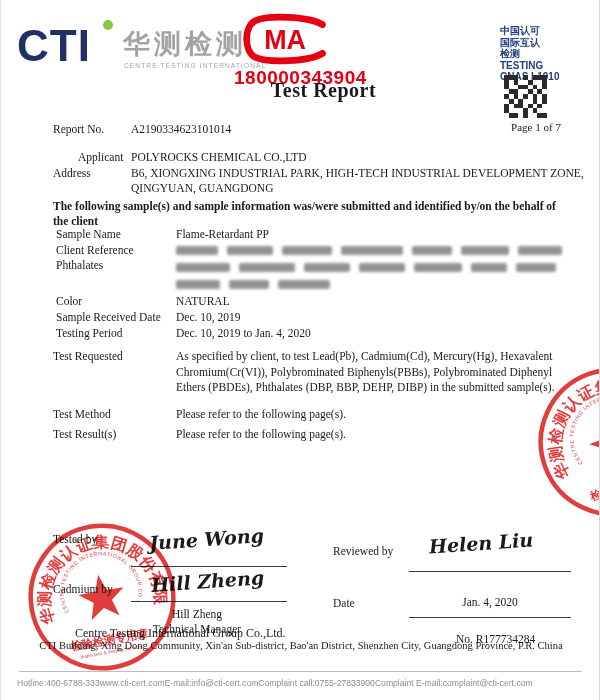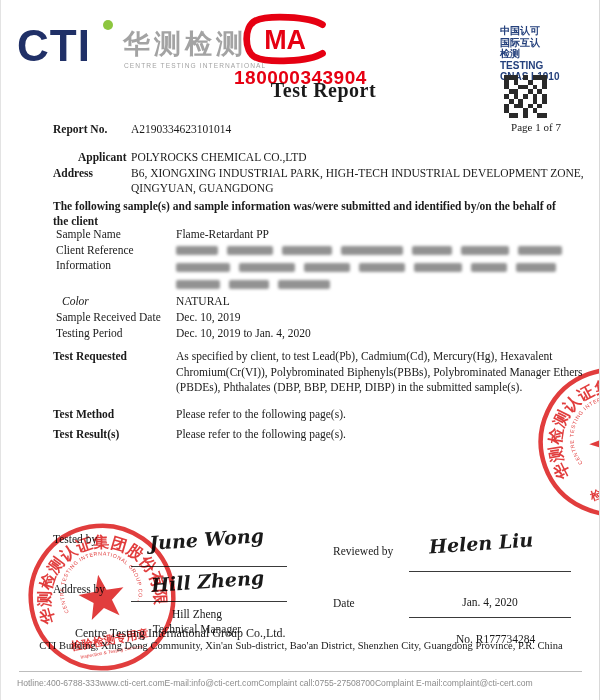--- a/index.html
+++ b/index.html
@@ -34,21 +34,21 @@
   .cnas-box{left:408px;top:20px;width:86px;height:48px;}
   .cnas-text{left:499px;top:17px;font-family:"Liberation Sans",sans-serif;font-weight:700;
              font-size:10px;line-height:11.5px;color:#24407c;margin-top:8px;}
   .cnas-text .cjk{font-family:sans-serif;}
 
   .qr{left:503px;top:75px;width:43px;height:43px;}
   .page-label{left:495px;top:121px;width:80px;text-align:center;font-size:11px;}
 
   
   .row{position:absolute;font-size:11.5px;line-height:14px;}
-  .lbl{font-weight:700;}
+  .lbl{font-weight:400;}
   .lbl-plain{font-weight:400;}
   .statement{left:52px;top:199px;width:505px;font-weight:700;font-size:11.5px;line-height:15px;}
   .redact{position:absolute;display:flex;gap:9px;}
   .redact span{display:inline-block;height:9px;background:#929292;border-radius:2px;filter:blur(1.6px);}
 
   .para{position:absolute;font-size:11.5px;line-height:15.5px;}
 
   
   .sig{position:absolute;font-family:"DejaVu Serif",serif;font-style:italic;font-weight:700;
        font-size:19px;transform:rotate(-4deg);white-space:nowrap;}
@@ -158,21 +158,21 @@
   <div class="row lbl" style="left:52px;top:166px;">Address</div>
   <div class="row" style="left:130px;top:166px;">B6, XIONGXING INDUSTRIAL PARK, HIGH-TECH INDUSTRIAL DEVELOPMENT ZONE,</div>
   <div class="row" style="left:130px;top:181px;">QINGYUAN, GUANGDONG</div>
 
   <div class="abs statement">The following sample(s) and sample information was/were submitted and identified by/on the behalf of the client</div>
 
   <div class="row lbl-plain" style="left:55px;top:227px;">Sample Name</div>
   <div class="row" style="left:175px;top:227px;">Flame-Retardant PP</div>
 
   <div class="row lbl-plain" style="left:55px;top:243px;">Client Reference</div>
-  <div class="row lbl-plain" style="left:55px;top:258px;">Information</div>
+  <div class="row lbl-plain" style="left:55px;top:258px;">Phthalates</div>
 
   <div class="redact" style="left:175px;top:246px;">
     <span style="width:42px"></span>
       <span style="width:46px"></span>
       <span style="width:50px"></span>
       <span style="width:62px"></span>
       <span style="width:40px"></span>
       <span style="width:48px"></span>
       <span style="width:44px"></span>
   </div>
@@ -184,43 +184,43 @@
       <span style="width:48px"></span>
       <span style="width:36px"></span>
       <span style="width:40px"></span>
   </div>
   <div class="redact" style="left:175px;top:280px;">
     <span style="width:44px"></span>
       <span style="width:40px"></span>
       <span style="width:52px"></span>
   </div>
 
-  <div class="row lbl-plain" style="left:61px;top:294px;font-style:italic;">Color</div>
+  <div class="row lbl-plain" style="left:55px;top:294px;">Color</div>
   <div class="row" style="left:175px;top:294px;">NATURAL</div>
 
   <div class="row lbl-plain" style="left:55px;top:310px;">Sample Received Date</div>
   <div class="row" style="left:175px;top:310px;">Dec. 10, 2019</div>
 
   <div class="row lbl-plain" style="left:55px;top:326px;">Testing Period</div>
   <div class="row" style="left:175px;top:326px;">Dec. 10, 2019 to Jan. 4, 2020</div>
 
   <div class="row lbl" style="left:52px;top:349px;">Test Requested</div>
-  <div class="para" style="left:175px;top:349px;width:408px;">As specified by client, to test Lead(Pb), Cadmium(Cd), Mercury(Hg), Hexavalent Chromium(Cr(VI)), Polybrominated Biphenyls(PBBs), Polybrominated Manager Ethers (PBDEs), Phthalates (DBP, BBP, DEHP, DIBP) in the submitted sample(s).</div>
+  <div class="para" style="left:175px;top:349px;width:408px;">As specified by client, to test Lead(Pb), Cadmium(Cd), Mercury(Hg), Hexavalent Chromium(Cr(VI)), Polybrominated Biphenyls(PBBs), Polybrominated Diphenyl Ethers (PBDEs), Phthalates (DBP, BBP, DEHP, DIBP) in the submitted sample(s).</div>
 
   <div class="row lbl" style="left:52px;top:407px;">Test Method</div>
   <div class="row" style="left:175px;top:407px;">Please refer to the following page(s).</div>
 
   <div class="row lbl" style="left:52px;top:427px;">Test Result(s)</div>
   <div class="row" style="left:175px;top:427px;">Please refer to the following page(s).</div>
 
   <div class="row" style="left:52px;top:532px;">Tested by</div>
   <div class="sig" style="left:148px;top:528px;">June Wong</div>
   <div class="sigline" style="left:130px;top:566px;width:156px;"></div>
 
-  <div class="row" style="left:52px;top:582px;">Address by</div>
+  <div class="row" style="left:52px;top:582px;">Cadmium by</div>
   <div class="sig" style="left:150px;top:570px;">Hill Zheng</div>
   <div class="sigline" style="left:130px;top:601px;width:156px;"></div>
 
   <div class="row center-txt" style="left:118px;top:607px;width:156px;">Hill Zheng</div>
   <div class="row center-txt" style="left:118px;top:622px;width:156px;">Technical Manager</div>
 
   <div class="row" style="left:332px;top:544px;">Reviewed by</div>
   <div class="sig" style="left:428px;top:532px;">Helen Liu</div>
   <div class="sigline" style="left:408px;top:571px;width:162px;"></div>
 
@@ -230,21 +230,21 @@
 
   <div class="row" style="left:455px;top:632px;">No.  R177734284</div>
 
   <div class="abs footer-company">Centre Testing International Group Co.,Ltd.</div>
   <div class="abs footer-address">CTI Building, Xing Dong Community, Xin'an Sub-district, Bao'an District, Shenzhen City, Guangdong Province, P.R. China</div>
   <div class="abs footer-divider"></div>
   <div class="abs footer-contacts">
     <span>Hotline:400-6788-333</span>
     <span>www.cti-cert.com</span>
     <span>E-mail:info@cti-cert.com</span>
-    <span>Complaint call:0755-27508700</span>
+    <span>Complaint call:0755-27833900</span>
     <span>Complaint E-mail:complaint@cti-cert.com</span>
   </div>
 
   <div class="stamp stamp-left">
     <svg width="150" height="150" viewBox="0 0 200 200">
       <defs>
         <path id="s1o" d="M 33,124 A 70,70 0 1 1 167,124" fill="none"></path>
         <path id="s1i" d="M 54,114 A 50,50 0 1 1 146,114" fill="none"></path>
       </defs>
       <circle cx="100" cy="100" r="95" fill="none" stroke="#dd2222" stroke-width="6"></circle>

